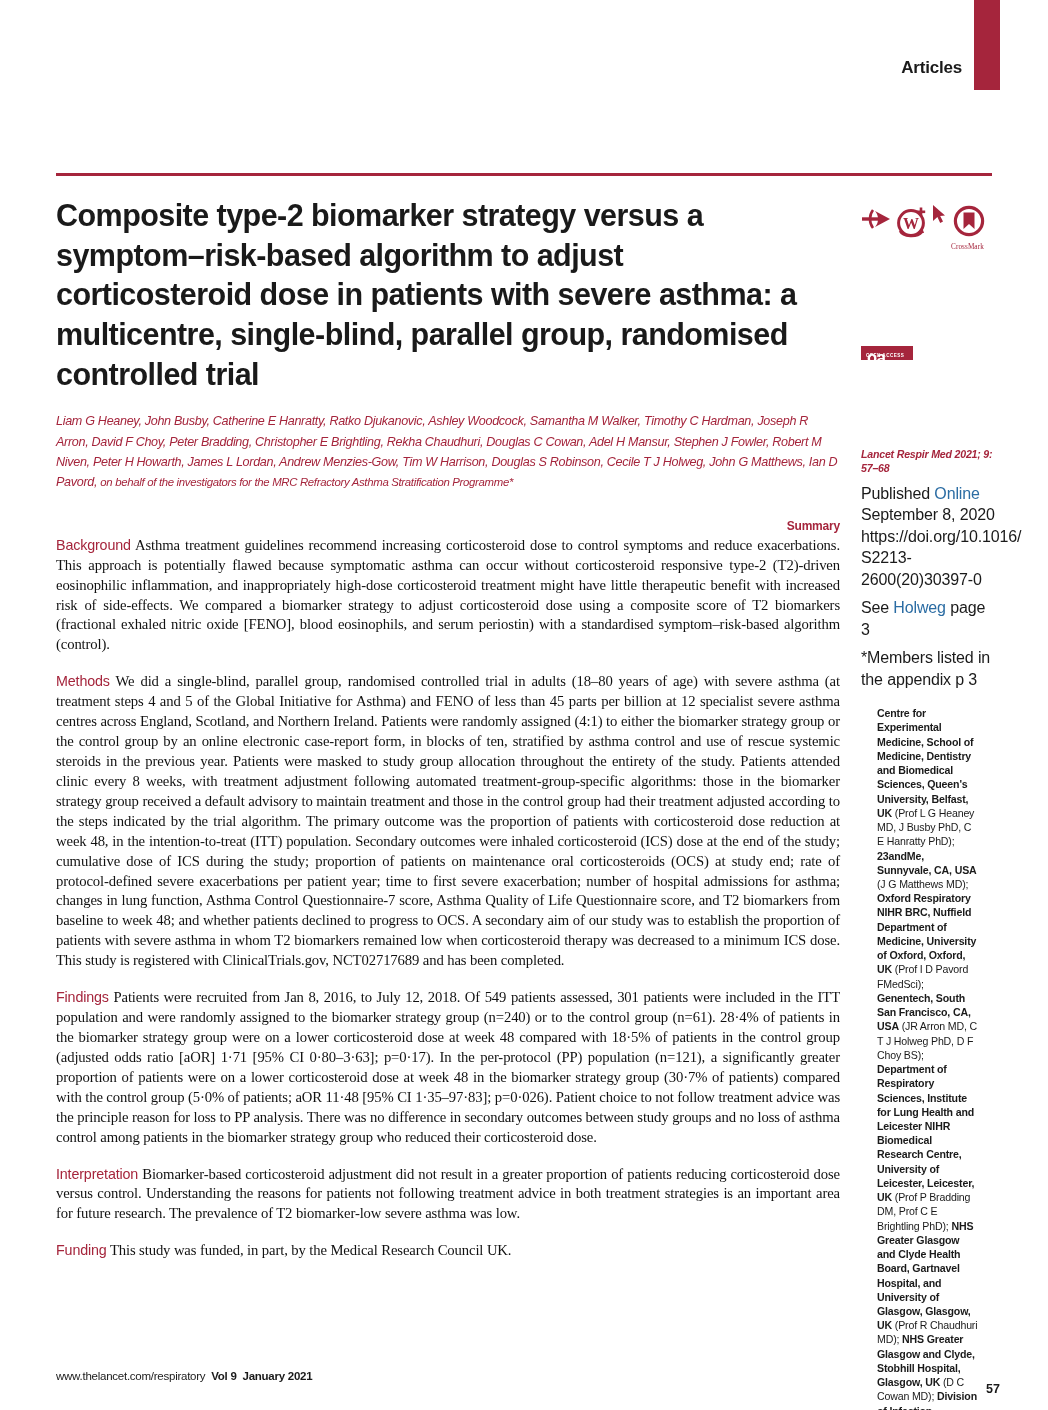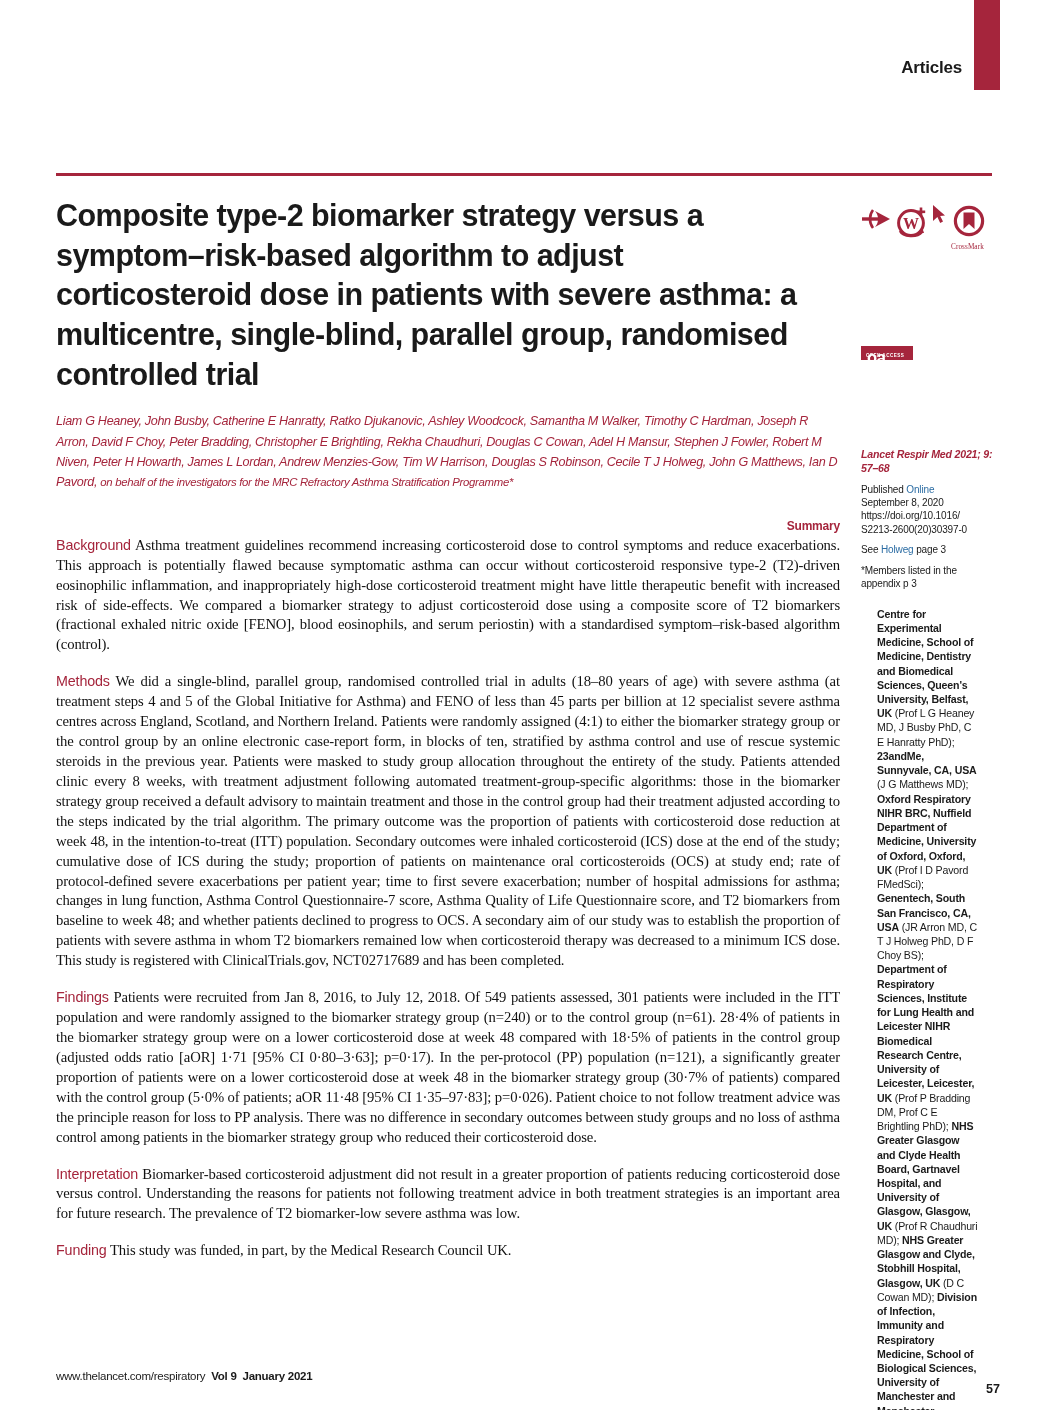--- a/index.html
+++ b/index.html
@@ -176,21 +176,21 @@
     font-weight: bold;
     font-style: italic;
     font-size: 10.6px;
     line-height: 1.30;
     color: #a5253c;
     margin: 0 0 7px 0;
     letter-spacing: -0.2px;
   }
   .side-para {
     font-family: "Liberation Sans", sans-serif;
-    font-size: 10px;
+    font-size: 16px;
     line-height: 1.345;
     color: #1a1a1a;
     margin: 0 0 7px 0;
     letter-spacing: -0.14px;
   }
   .side-link { color: #2b6ca3; }
   .side-affil {
     font-family: "Liberation Sans", sans-serif;
     font-size: 10.6px;
     line-height: 1.345;

